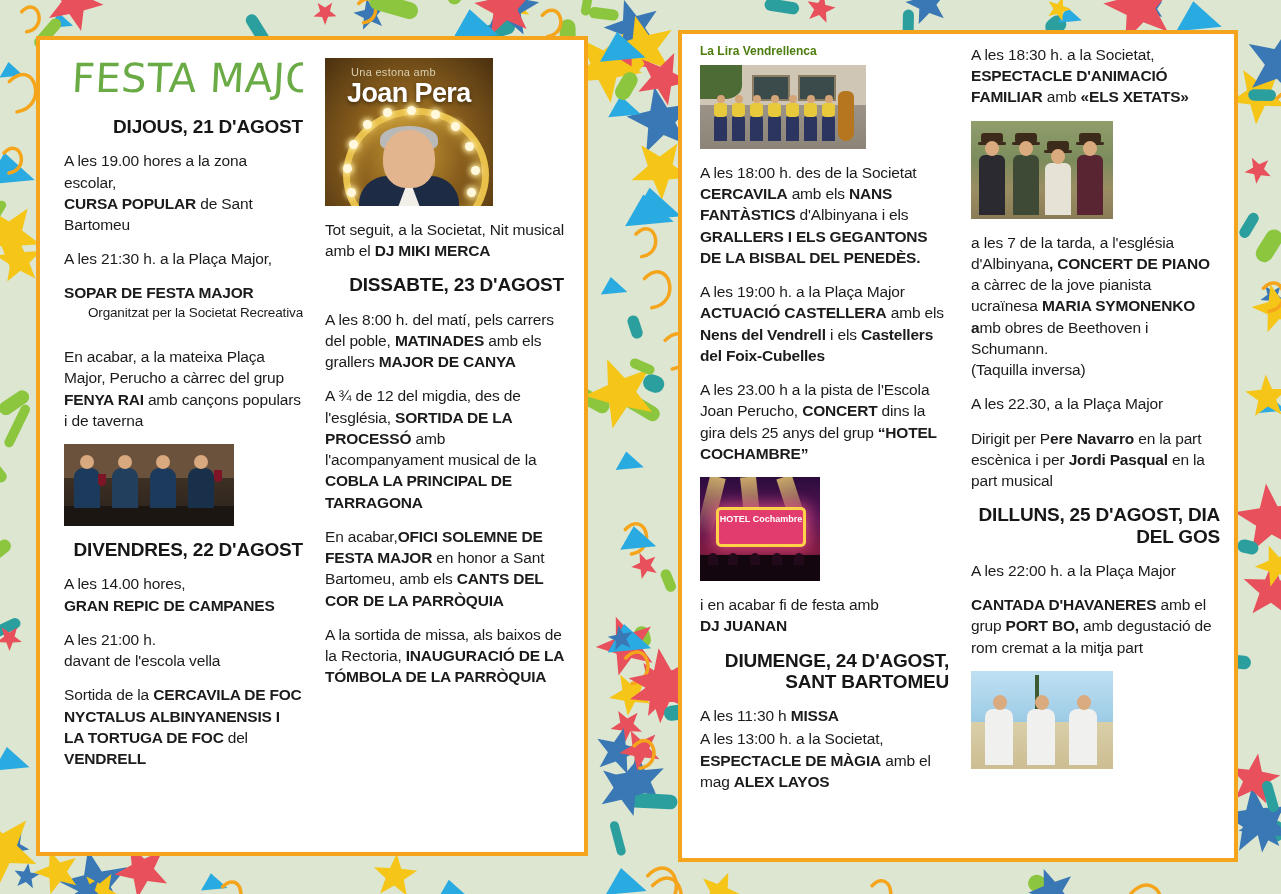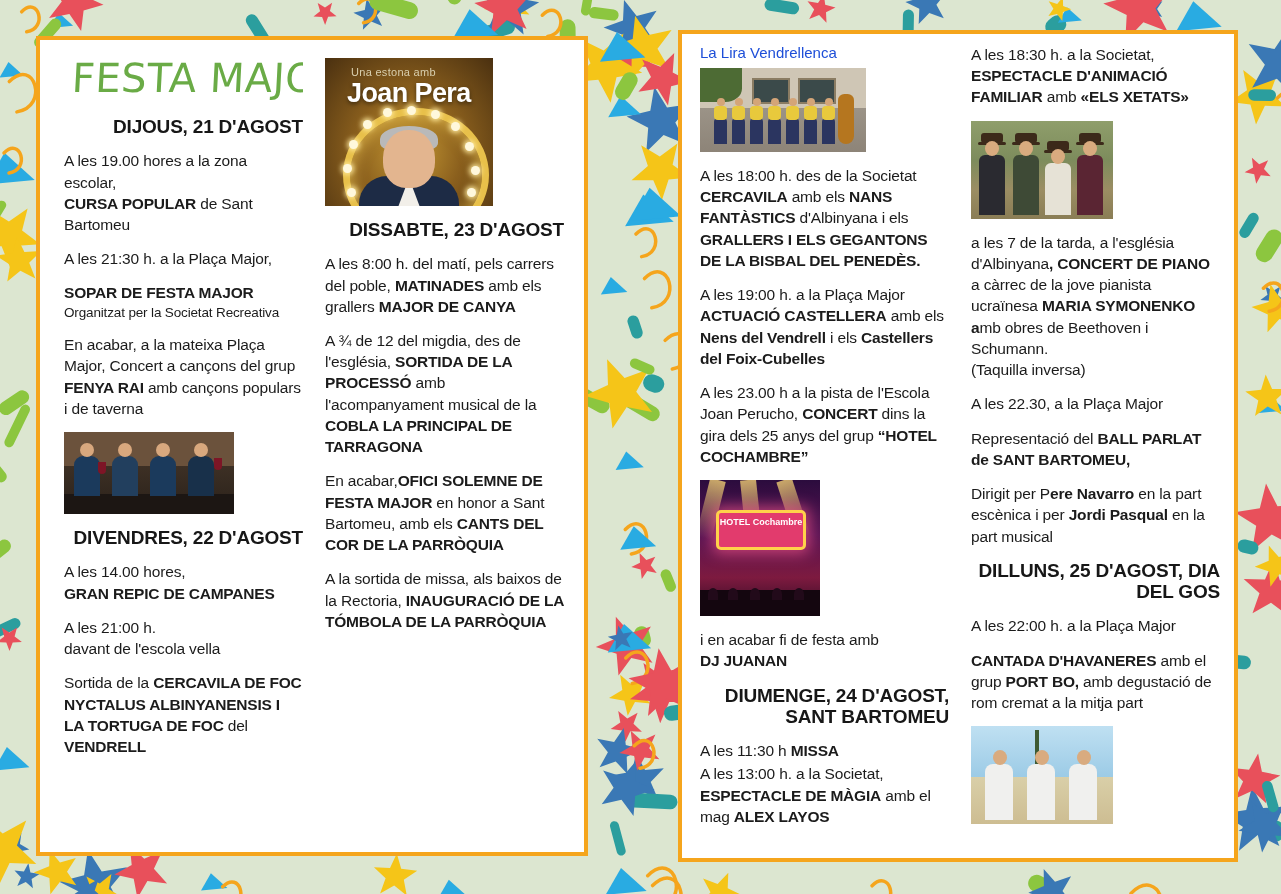--- a/index.html
+++ b/index.html
@@ -82,28 +82,29 @@
     font-size: 15.5px;
     line-height: 1.37;
     color: #1b1b1b;
     margin: 0 0 13px 0;
     letter-spacing: -0.15px;
     hyphens: none;
   }
   p.ev.small {
     font-size: 13.5px;
     margin-top: -10px;
-    margin-bottom: 12px;
+    margin-bottom: 24px;
+    text-align: right;
   }
   p.ev b { font-weight: bold; letter-spacing: -0.2px; }
   .sub-head {
-    font-size: 15px;
-    font-weight: normal;
+    font-size: 12px;
+    font-weight: bold;
     margin: 0 0 7px 0;
-    color: #1d4ed8;
+    color: #4d7c0f;
   }
 
   
   .photo {
     position: relative;
     overflow: hidden;
     margin: 4px 0 13px 0;
     background: #555;
   }
   .photo * { pointer-events: none; }
@@ -168,21 +169,21 @@
   .lira-bldg { position:absolute; left:0; top:0; width:100%; height:40px; background:#cfc6b5; }
   .lira-win { position:absolute; top:10px; width:38px; height:26px; background:#3b4a4a; border:2px solid #8a7c63; box-sizing:border-box; }
   .lira-tree { position:absolute; left:0; top:0; width:42px; height:34px; background:#4d6b34; border-radius:0 0 40% 0; }
   .lira-mus { position:absolute; bottom:8px; width:13px; height:26px; background:#2b3560; border-radius:4px 4px 0 0; }
   .lira-mus::before { content:""; position:absolute; left:0; top:-12px; width:13px; height:14px; border-radius:4px; background:#e8c93c; }
   .lira-mus::after { content:""; position:absolute; left:3px; top:-20px; width:8px; height:8px; border-radius:50%; background:#d4a578; }
   .lira-bass { position:absolute; right:12px; bottom:8px; width:16px; height:50px; background:#b5761f; border-radius:8px 8px 10px 10px; }
 
   
   #photo-cochambre {
-    width: 120px; height: 136px;
+    width: 120px; height: 104px;
     background: linear-gradient(#2b0c3d 0%, #5a1555 40%, #7d1a3f 72%, #2a0a22 100%);
   }
   .coch-sign {
     position:absolute; left:16px; top:30px; width:84px; height:34px;
     background:#e23b6d; border:3px solid #ffd24a; border-radius:5px;
     box-shadow:0 0 14px 4px rgba(255,90,140,.6);
   }
   .coch-sign span {
     position:absolute; left:0; right:0; text-align:center; color:#fff;
     font-size:9px; font-weight:bold; top:4px; line-height:1.2;
@@ -363,21 +364,21 @@
 
       <div class="day">DIJOUS, 21 D'AGOST</div>
 
       <p class="ev"><span>A les 19.00 hores a la zona escolar,</span><br><b>CURSA POPULAR</b><span> de Sant Bartomeu</span></p>
 
       <p class="ev"><span>A les 21:30 h. a la Plaça Major,</span></p>
 
       <p class="ev" style="margin-bottom:0"><b>SOPAR DE FESTA MAJOR</b></p>
       <p class="ev small" style="margin-top:0">Organitzat per la Societat Recreativa</p>
 
-      <p class="ev"><span>En acabar, a la mateixa Plaça Major, Concert a cançons del grup </span><b>FENYA RAI</b><span> amb cançons populars i de taverna</span></p>
+      <p class="ev"><span>En acabar, a la mateixa Plaça Major, Perucho a càrrec del grup </span><b>FENYA RAI</b><span> amb cançons populars i de taverna</span></p>
 
       <div class="photo" id="photo-fenya-rai">
         <div class="bar-shelf"></div>
         <div class="bar-counter"></div>
         <div class="bar-p" style="left:10px"></div>
         <div class="bar-p" style="left:48px;background:#223f5e"></div>
         <div class="bar-p" style="left:86px"></div>
         <div class="bar-p" style="left:124px;background:#18304a"></div>
         <div class="bar-glass" style="left:150px;top:26px"></div>
         <div class="bar-glass" style="left:34px;top:30px"></div>
@@ -408,20 +409,21 @@
         <div class="jp-bulb" style="left:18px;top:106px"></div>
         <div class="jp-bulb" style="left:22px;top:130px"></div>
         <div class="jp-body"></div>
         <div class="jp-shirt"></div>
         <div class="jp-hair"></div>
         <div class="jp-head"></div>
         <div class="jp-t1">Una estona amb</div>
         <div class="jp-t2">Joan Pera</div>
       </div>
 
+      <p class="ev"><span>Tot seguit, a la Societat, Nit musical amb el  </span><b>DJ MIKI MERCA</b></p>
 
       <div class="day">DISSABTE, 23 D'AGOST</div>
 
       <p class="ev"><span>A les 8:00 h. del matí, pels carrers del poble, </span><b>MATINADES</b><span> amb els grallers </span><b>MAJOR DE CANYA</b></p>
 
       <p class="ev"><span>A ¾ de 12 del migdia, des de l'església, </span><b>SORTIDA DE LA PROCESSÓ</b><span> amb l'acompanyament musical de la </span><b>COBLA LA PRINCIPAL DE TARRAGONA</b></p>
 
       <p class="ev"><span>En acabar,</span><b>OFICI SOLEMNE DE FESTA MAJOR</b><span> en honor a Sant Bartomeu, amb els </span><b>CANTS DEL COR DE LA PARRÒQUIA</b></p>
 
       <p class="ev"><span>A la sortida de missa, als baixos de la Rectoria, </span><b>INAUGURACIÓ DE LA TÓMBOLA DE LA PARRÒQUIA</b></p>
@@ -501,21 +503,20 @@
         <div class="xet-p" style="left:106px;background:#5a2533">
             <span class="hat"></span>
             <span class="hd"></span>
           </div>
       </div>
 
       <p class="ev"><span>a les 7 de la tarda, a l'església d'Albinyana</span><b>, CONCERT DE PIANO</b><span> a càrrec de la jove pianista ucraïnesa </span><b>MARIA SYMONENKO a</b><span>mb obres de Beethoven i Schumann.</span><br><span>(Taquilla inversa)</span></p>
 
       <p class="ev"><span>A les 22.30, a la Plaça Major</span></p>
 
-      <p class="ev"><span>Representació del </span><b>BALL PARLAT de SANT BARTOMEU,</b></p>
 
       <p class="ev"><span>Dirigit per P</span><b>ere Navarro</b><span> en la part escènica i per </span><b>Jordi Pasqual</b><span> en la part musical</span></p>
 
       <div class="day">DILLUNS, 25 D'AGOST,  DIA DEL GOS</div>
 
       <p class="ev"><span>A les 22:00 h. a la Plaça Major</span></p>
 
       <p class="ev"><b>CANTADA D'HAVANERES</b><span> amb el grup </span><b>PORT BO,</b><span> amb degustació de rom cremat a la mitja part</span></p>
 
       <div class="photo" id="photo-portbo">

